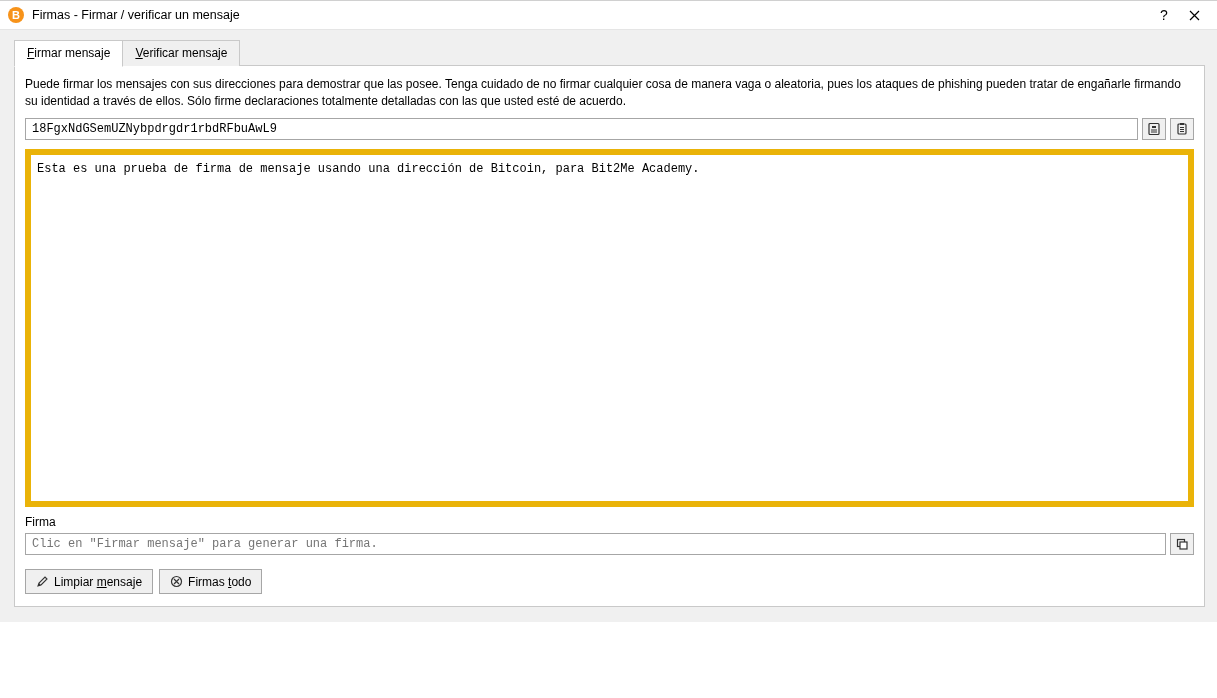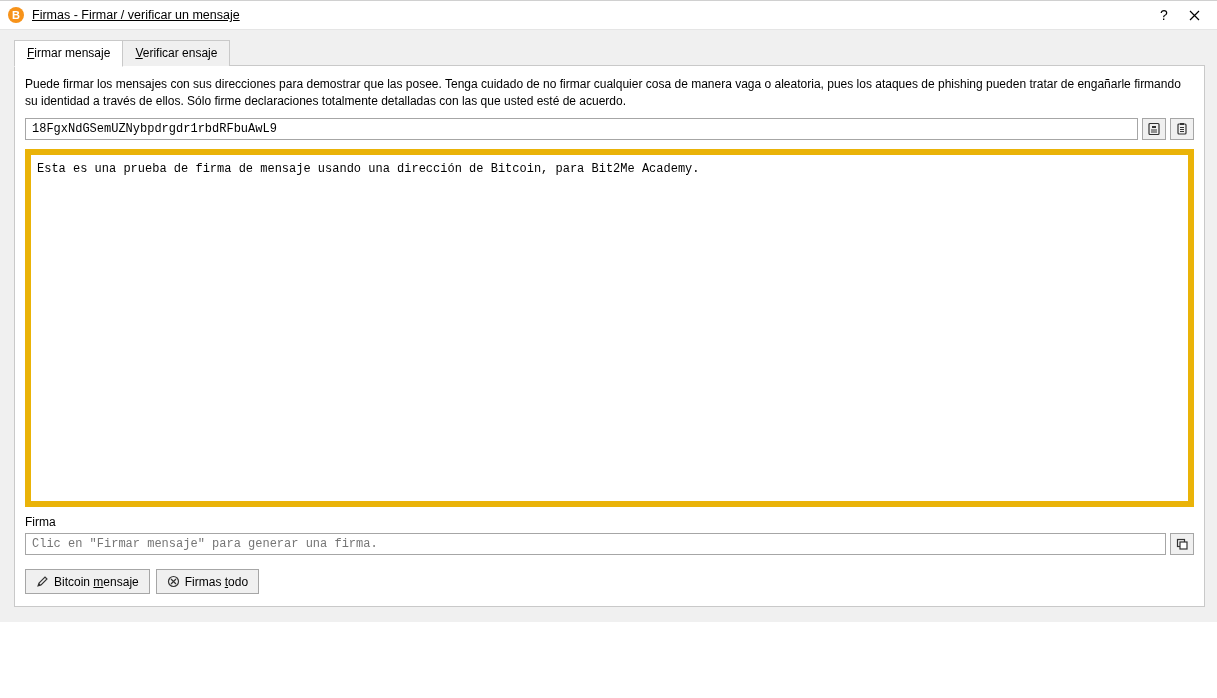--- a/index.html
+++ b/index.html
@@ -32,21 +32,20 @@
       align-items: center;
       justify-content: center;
       color: #fff;
       font-weight: bold;
       font-size: 11px;
       margin-right: 8px;
     }
     .titlebar .title {
       flex: 1;
       font-size: 12.5px;
-      text-decoration: underline;
     }
     .titlebar .win-btn {
       width: 30px;
       height: 24px;
       display: flex;
       align-items: center;
       justify-content: center;
       font-size: 14px;
       cursor: pointer;
     }
@@ -183,21 +182,21 @@
     </span>
   </div>
 </div>
 
 <div class="content-wrap">
   <div class="tabs">
     <div class="tab active">
       <span class="ul">F</span><span>irmar mensaje</span>
     </div>
     <div class="tab">
-      <span class="ul">V</span><span>erificar ensaje</span>
+      <span class="ul">V</span><span>erificar mensaje</span>
     </div>
   </div>
 
   <div class="panel">
     <div class="info">Puede firmar los mensajes con sus direcciones para demostrar que las posee. Tenga cuidado de no firmar cualquier cosa de manera vaga o aleatoria, pues los ataques de phishing pueden tratar de engañarle firmando su identidad a través de ellos. Sólo firme declaraciones totalmente detalladas con las que usted esté de acuerdo.</div>
 
     <div class="row-addr">
       <input class="addr-input" type="text" value="18FgxNdGSemUZNybpdrgdr1rbdRFbuAwL9" style="">
       <button class="icon-btn">
         <span>
@@ -236,21 +235,21 @@
     </div>
 
     <div class="action-row">
       <button class="action-btn">
         <span>
           <svg width="13" height="13" viewBox="0 0 13 13">
               <path d="M2 11 L3 8 L9 2 L11 4 L5 10 Z" fill="none" stroke="#333" stroke-width="1.1"></path>
               <path d="M2 11 L3 8 L5 10 Z" fill="#333"></path>
             </svg>
         </span>
-        <span><span>Bitcoin </span><span class="ul">m</span><span>ensaje</span></span>
+        <span><span>Limpiar </span><span class="ul">m</span><span>ensaje</span></span>
       </button>
       <button class="action-btn">
         <span>
           <svg width="13" height="13" viewBox="0 0 13 13">
               <circle cx="6.5" cy="6.5" r="5" fill="none" stroke="#333" stroke-width="1.2"></circle>
               <path d="M4 4 L9 9 M9 4 L4 9" stroke="#333" stroke-width="1.2"></path>
             </svg>
         </span>
         <span><span>Firmas </span><span class="ul">t</span><span>odo</span></span>
       </button>

